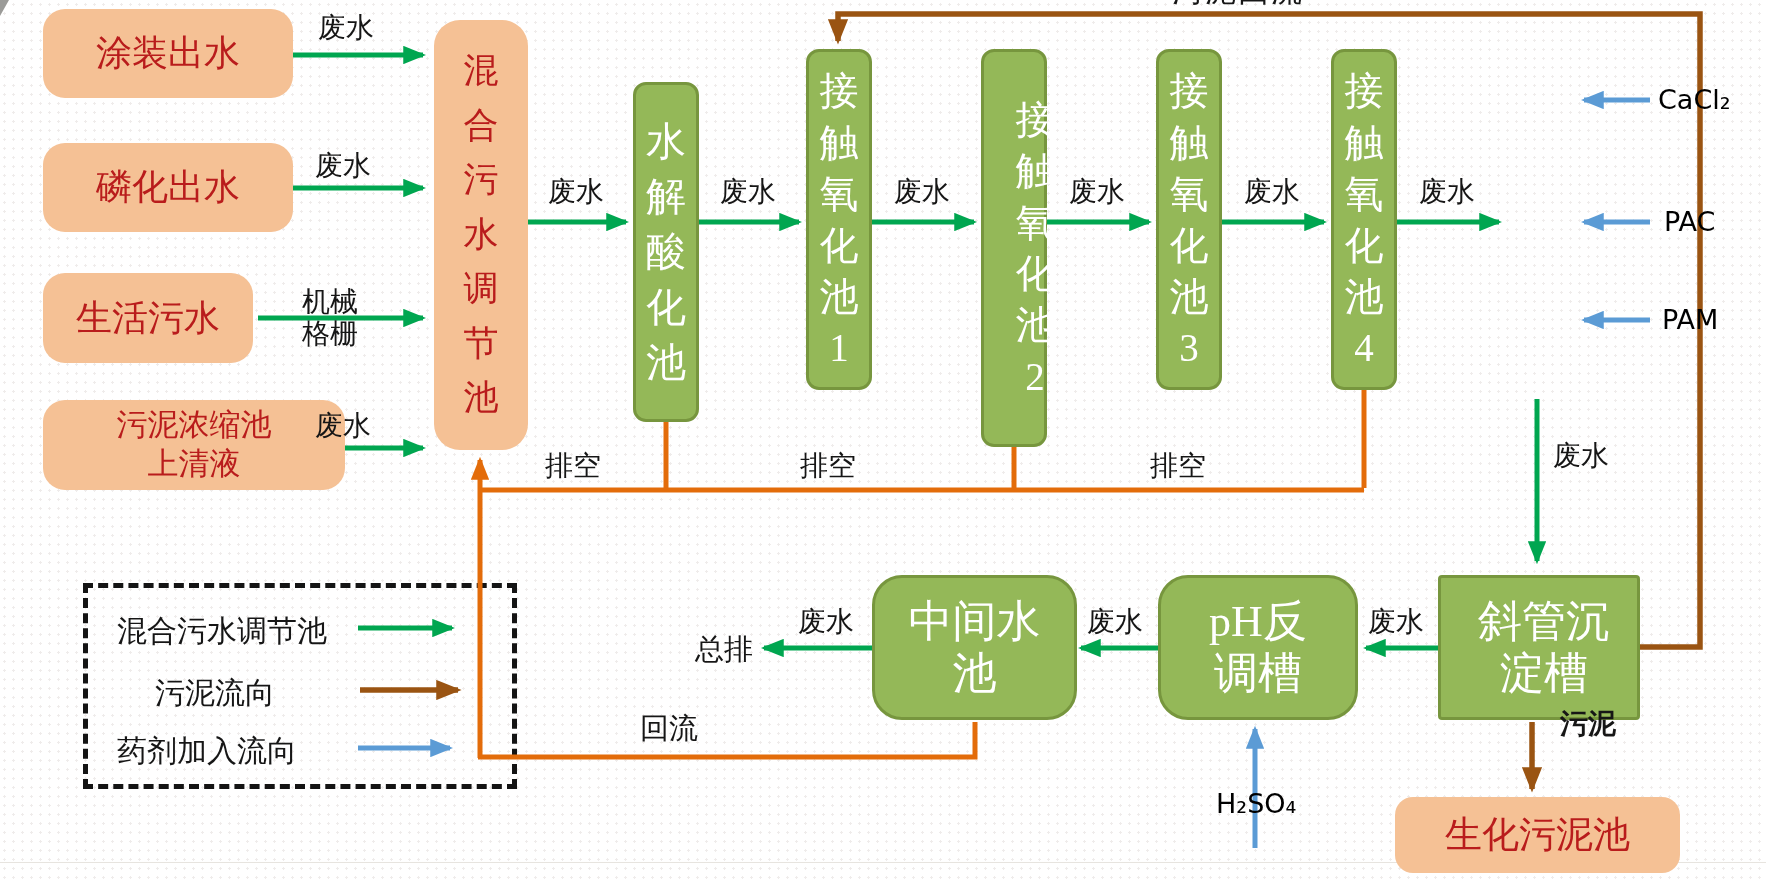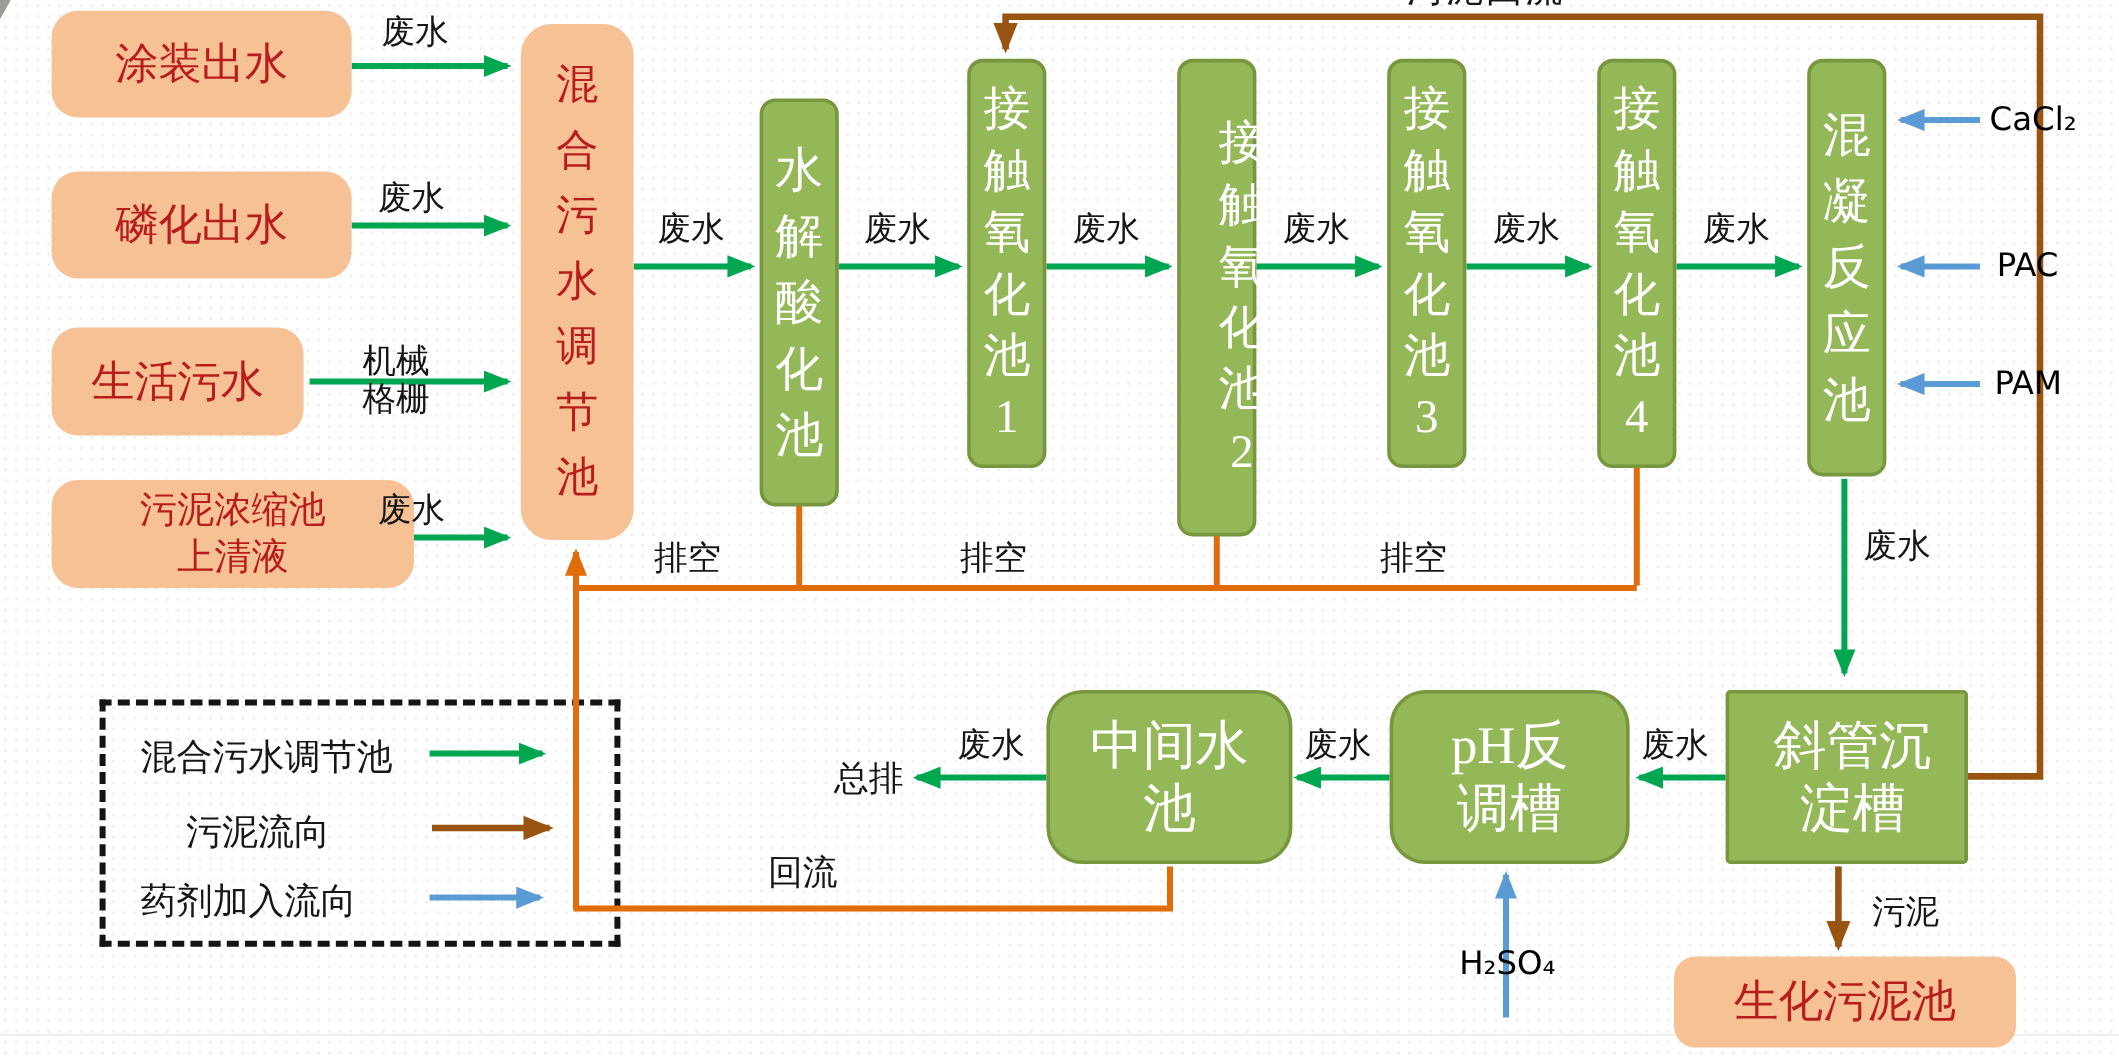--- a/index.html
+++ b/index.html
@@ -123,23 +123,20 @@
   </div>
   <div class="abs box box-green" style="left:981px;top:49px;width:66px;height:398px;border-radius:13px;font-size:39px;padding-left:42px;">
     <span class="vtext" style="line-height:1.32;">接触氧化池2</span>
   </div>
   <div class="abs box box-green" style="left:1156px;top:49px;width:66px;height:341px;border-radius:13px;font-size:39px;">
     <span class="vtext" style="line-height:1.32;">接触氧化池3</span>
   </div>
   <div class="abs box box-green" style="left:1331px;top:49px;width:66px;height:341px;border-radius:13px;font-size:39px;">
     <span class="vtext" style="line-height:1.32;">接触氧化池4</span>
   </div>
-  <div class="abs box box-green" style="left:1506px;top:49px;width:66px;height:348px;border-radius:13px;font-size:40px;">
-    <span class="vtext" style="line-height:1.38;">混凝反应池</span>
-  </div>
 
   <div class="abs box box-green" style="left:872px;top:575px;width:205px;height:145px;border-radius:30px;font-size:44px;">
     <span class="pre" style="line-height:1.18;">中间水
 池</span>
   </div>
   <div class="abs box box-green" style="left:1158px;top:575px;width:200px;height:145px;border-radius:30px;font-size:44px;">
     <span class="pre" style="line-height:1.18;">pH反
 调槽</span>
   </div>
   <div class="abs box box-green" style="left:1438px;top:575px;width:202px;height:145px;border-radius:4px;font-size:44px;padding-left:10px;">
@@ -168,21 +165,21 @@
   <div class="lbl" style="left:1368px;top:606px;">废水</div>
   <div class="lbl" style="left:1087px;top:606px;">废水</div>
   <div class="lbl" style="left:798px;top:606px;">废水</div>
 
   <div class="lbl" style="left:545px;top:450px;">排空</div>
   <div class="lbl" style="left:800px;top:450px;">排空</div>
   <div class="lbl" style="left:1150px;top:450px;">排空</div>
 
   <div class="lbl" style="left:695px;top:633px;font-size:29px;">总排</div>
   <div class="lbl" style="left:640px;top:712px;font-size:29px;">回流</div>
-  <div class="lbl" style="left:1560px;top:745px;">污泥</div>
+  <div class="lbl" style="left:1560px;top:708px;font-weight:bold;">污泥</div>
 
   <div id="top-cut-label">污泥回流</div>
 
   <div class="lbl lbl-chem" style="left:1658px;top:84px;">CaCl₂</div>
   <div class="lbl lbl-chem" style="left:1664px;top:206px;">PAC</div>
   <div class="lbl lbl-chem" style="left:1662px;top:304px;">PAM</div>
   <div class="lbl lbl-chem" style="left:1216px;top:788px;">H₂SO₄</div>
 
   <div class="legend-label" style="left:117px;top:611px;">混合污水调节池</div>
   <div class="legend-label" style="left:155px;top:673px;">污泥流向</div>

